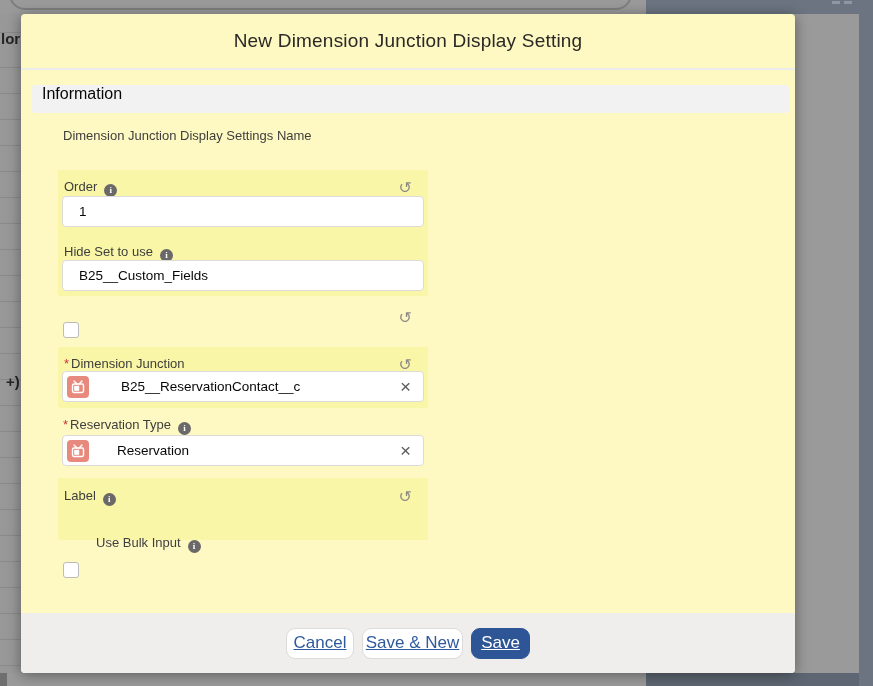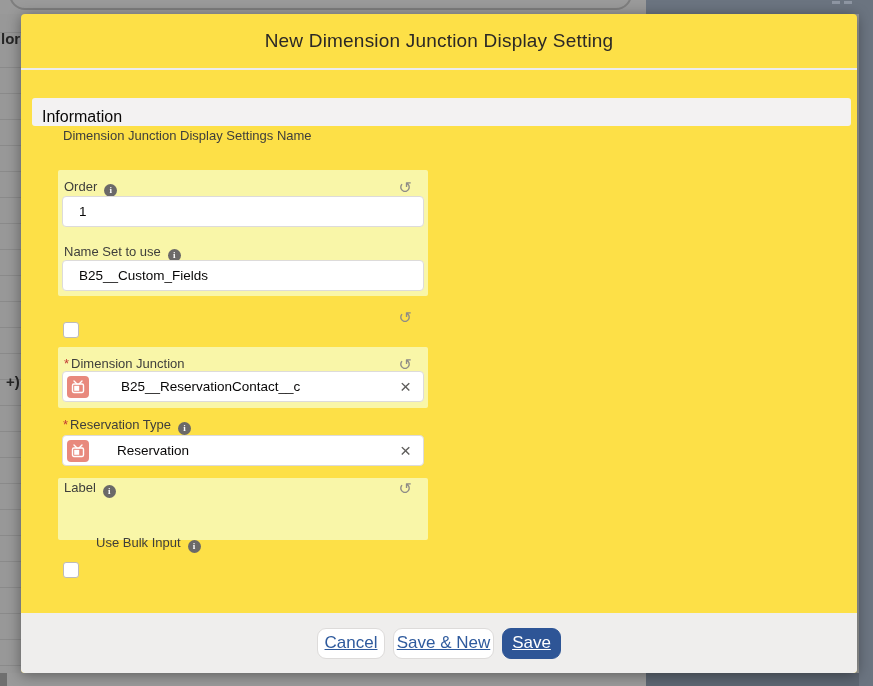--- a/index.html
+++ b/index.html
@@ -17,29 +17,29 @@
   .bg-bottom-corner { position:absolute; bottom:0; left:0; width:7px; height:13px; background:#6f6f6f; }
   .bg-left-strip { position:absolute; top:14px; left:0; width:21px; height:659px; background:#989898;
       background-image:repeating-linear-gradient(to bottom, transparent 0 25px, #8a8a8a 25px 26px);
       background-position:0 28px; overflow:hidden; }
   .bg-frag { position:absolute; font-weight:bold; color:#252525; font-size:15px; }
   .bg-frag-top { left:1px; top:16px; }
   .bg-frag-mid { left:6px; top:359px; }
   .win-dash { position:absolute; top:1px; height:3px; width:8px; background:#8e96a3; }
 
   
-  .modal { position:absolute; left:21px; top:14px; width:836px; height:659px;
-      background:#fde047; border-radius:4px; box-shadow:0 2px 14px rgba(0,0,0,0.4); }
+  .modal { position:absolute; left:21px; top:14px; width:774px; height:659px;
+      background:#fef9c3; border-radius:4px; box-shadow:0 2px 14px rgba(0,0,0,0.4); }
   .modal-header { position:absolute; top:0; left:0; right:0; height:56px;
       display:flex; align-items:center; justify-content:center;
       border-bottom:2px solid #ececec; border-radius:4px 4px 0 0; }
   .modal-title { font-size:19px; font-weight:400; color:#2b2826; letter-spacing:.2px; }
 
-  .section-bar { position:absolute; top:84px; left:11px; right:6px; height:28px;
-      background:#f3f2f2; border-radius:3px; display:flex; align-items:flex-end; }
+  .section-bar { position:absolute; top:71px; left:11px; right:6px; height:28px;
+      background:#f3f2f2; border-radius:3px; display:flex; align-items:flex-start; }
   .section-title { font-size:16px; color:#080707; padding-left:10px; }
 
   .field-label { font-size:13px; color:#3e3e3c; line-height:15px; white-space:nowrap; }
   .req { color:#c23934; margin-right:2px; font-size:13px; }
 
   .info-icon { display:inline-flex; align-items:center; justify-content:center;
       width:13px; height:13px; border-radius:50%; background:#6b6968; color:#ffffff;
       font-size:9px; font-weight:bold; font-family:"Liberation Serif", serif;
       margin-left:7px; vertical-align:-2px; cursor:pointer; }
 
@@ -115,21 +115,21 @@
 
   <div class="field-label name-label">Dimension Junction Display Settings Name</div>
 
   <div class="yellow y1">
     <div class="y-row" style="top:7px;">
       <span class="field-label">Order</span><span class="info-icon">i</span>
       <span class="undo-icon">↺</span>
     </div>
     <input class="text-input" style="top: 26px;" type="text" value="1">
     <div class="y-row" style="top:72px;">
-      <span class="field-label">Name Set to use</span><span class="info-icon">i</span>
+      <span class="field-label">Hide Set to use</span><span class="info-icon">i</span>
       <span class="undo-icon" style="top:68px;">↺</span>
     </div>
     <input class="text-input" style="top: 90px;" type="text" value="B25__Custom_Fields">
   </div>
 
   <input type="checkbox" class="checkbox" style="top: 308px;">
 
   <div class="yellow y2">
     <div class="y-row" style="top:7px;">
       <span class="req">*</span><span class="field-label">Dimension Junction</span>
@@ -157,21 +157,21 @@
         <path d="M3 1 L6 4 M11 1 L8 4" stroke="#fff" stroke-width="1.4" fill="none" stroke-linecap="round"></path>
         <rect x="1.5" y="4" width="11" height="8.5" rx="1.4" fill="none" stroke="#fff" stroke-width="1.4"></rect>
         <rect x="3.2" y="5.8" width="5" height="5" fill="#fff"></rect>
       </svg>
     </span>
     <span class="pill-text">Reservation</span>
     <span class="clear-x">×</span>
   </div>
 
   <div class="yellow y3">
-    <div class="y-row" style="top:0;">
+    <div class="y-row" style="top:8px;">
       <span class="field-label">Label</span><span class="info-icon">i</span>
       <span class="undo-icon">↺</span>
     </div>
   </div>
 
   <div class="field-label plain-label" style="top:521px;margin-left:33px;">
     <span>Use Bulk Input</span><span class="info-icon">i</span>
   </div>
   <input type="checkbox" class="checkbox" style="top: 548px;">
 

